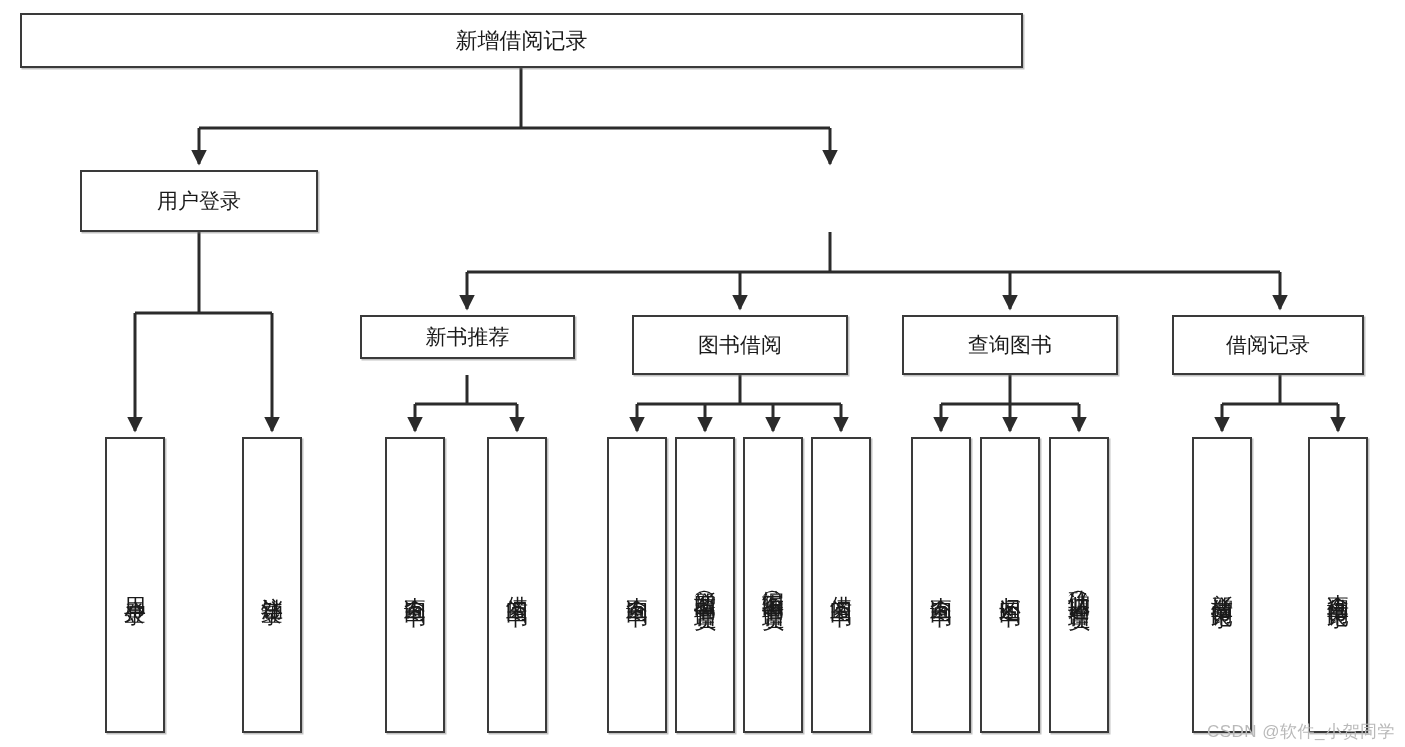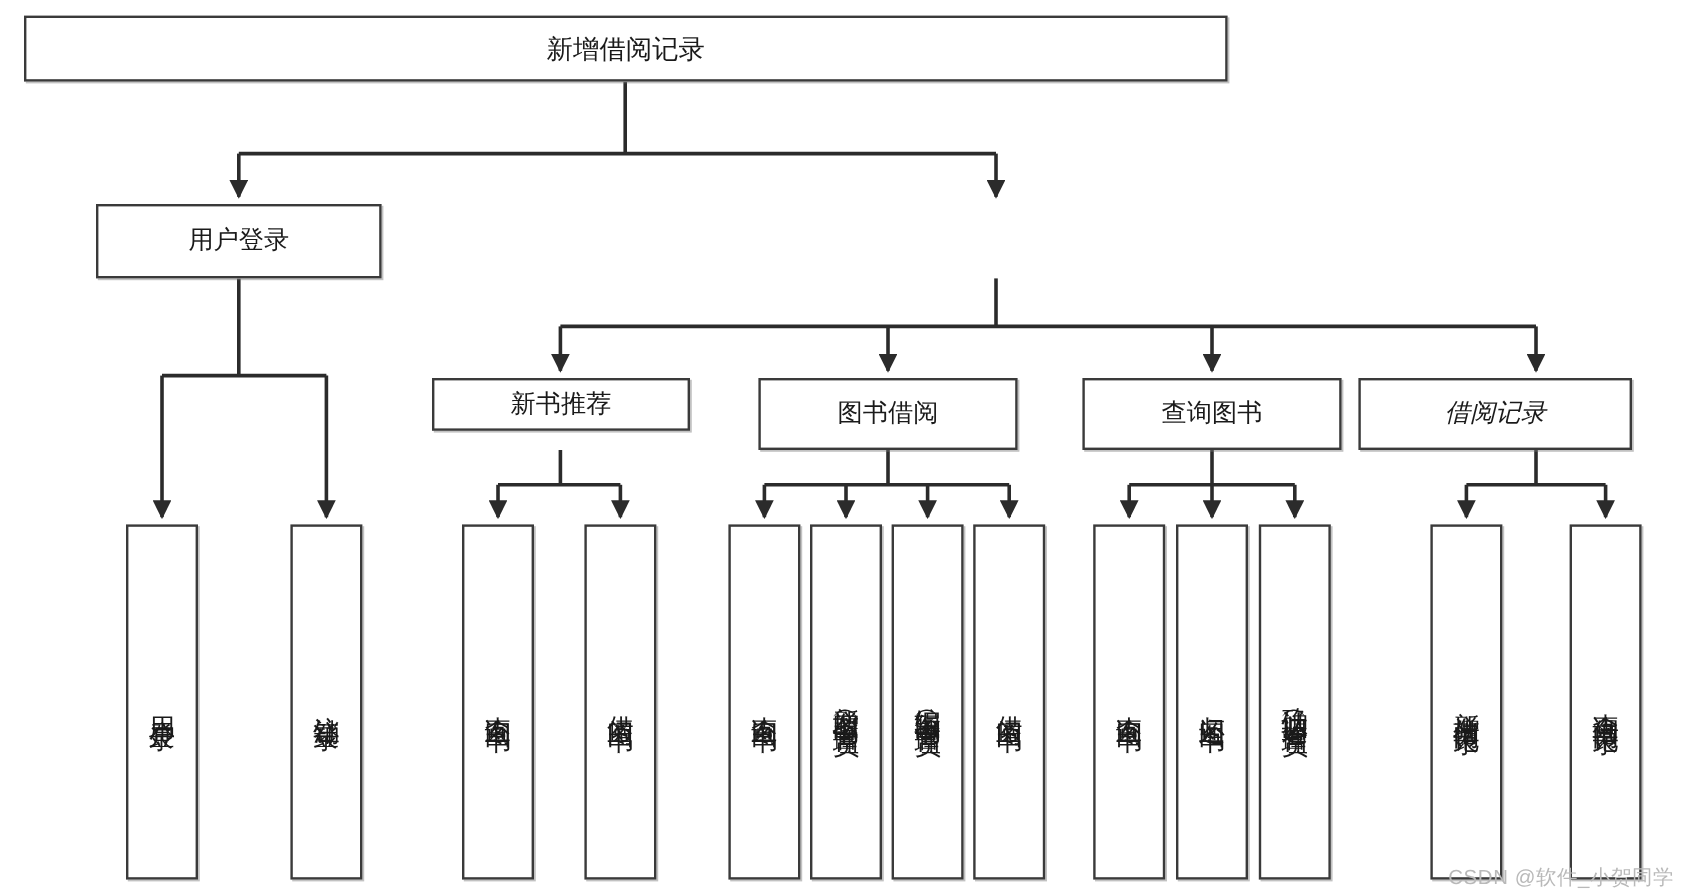--- a/index.html
+++ b/index.html
@@ -141,21 +141,21 @@
 
   <div class="node horiz" style="left:360px; top:315px; width:215px; height:44px;">
     <span class="node-label">新书推荐</span>
   </div>
   <div class="node horiz" style="left:632px; top:315px; width:216px; height:60px;">
     <span class="node-label">图书借阅</span>
   </div>
   <div class="node horiz" style="left:902px; top:315px; width:216px; height:60px;">
     <span class="node-label">查询图书</span>
   </div>
-  <div class="node horiz" style="left:1132px; top:315px; width:228px; height:60px;font-style:italic;">
+  <div class="node horiz" style="left:1172px; top:315px; width:192px; height:60px;">
     <span class="node-label">借阅记录</span>
   </div>
 
   <div class="node vert" style="left:105px; top:437px; width:60px; height:296px;">
     <span class="node-label">用户登录</span>
   </div>
   <div class="node vert" style="left:242px; top:437px; width:60px; height:296px;">
     <span class="node-label">注销登录</span>
   </div>
 

